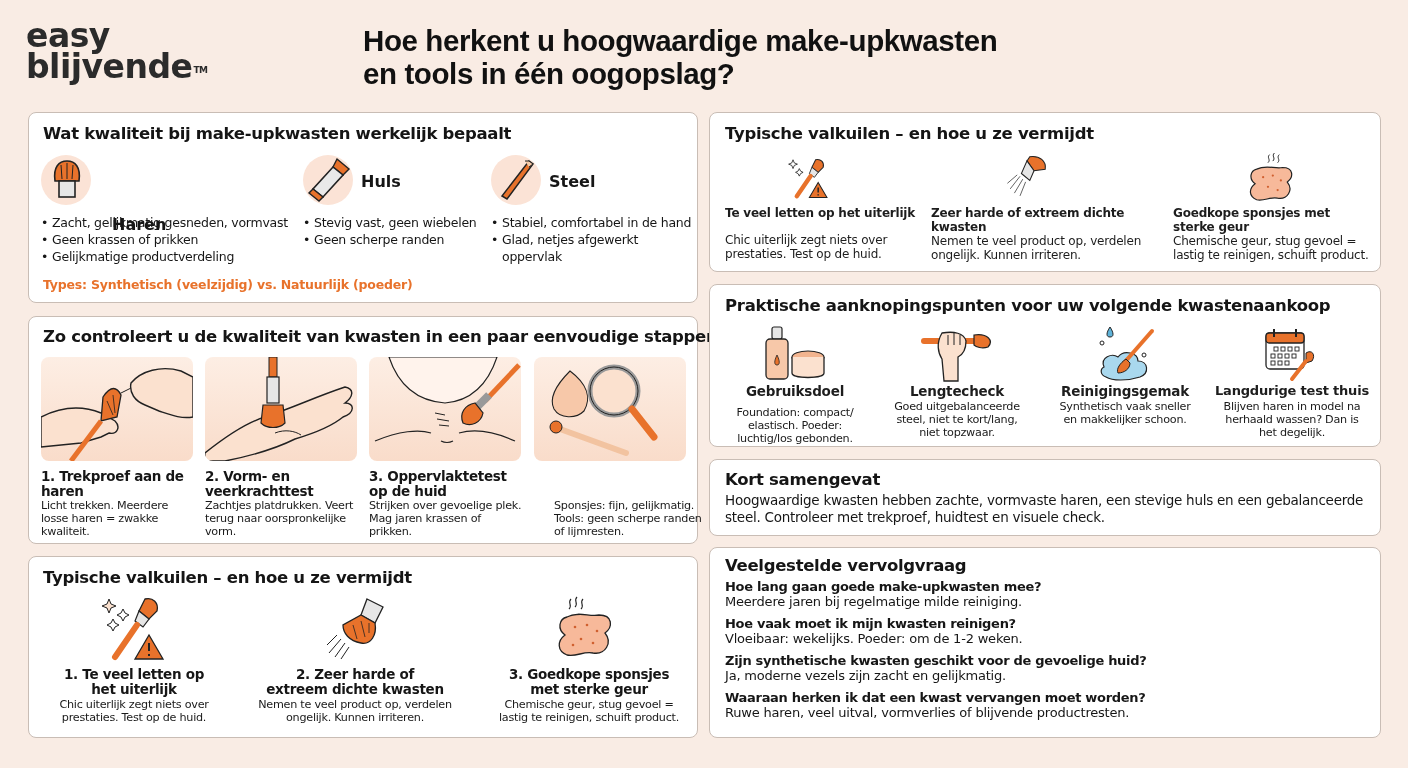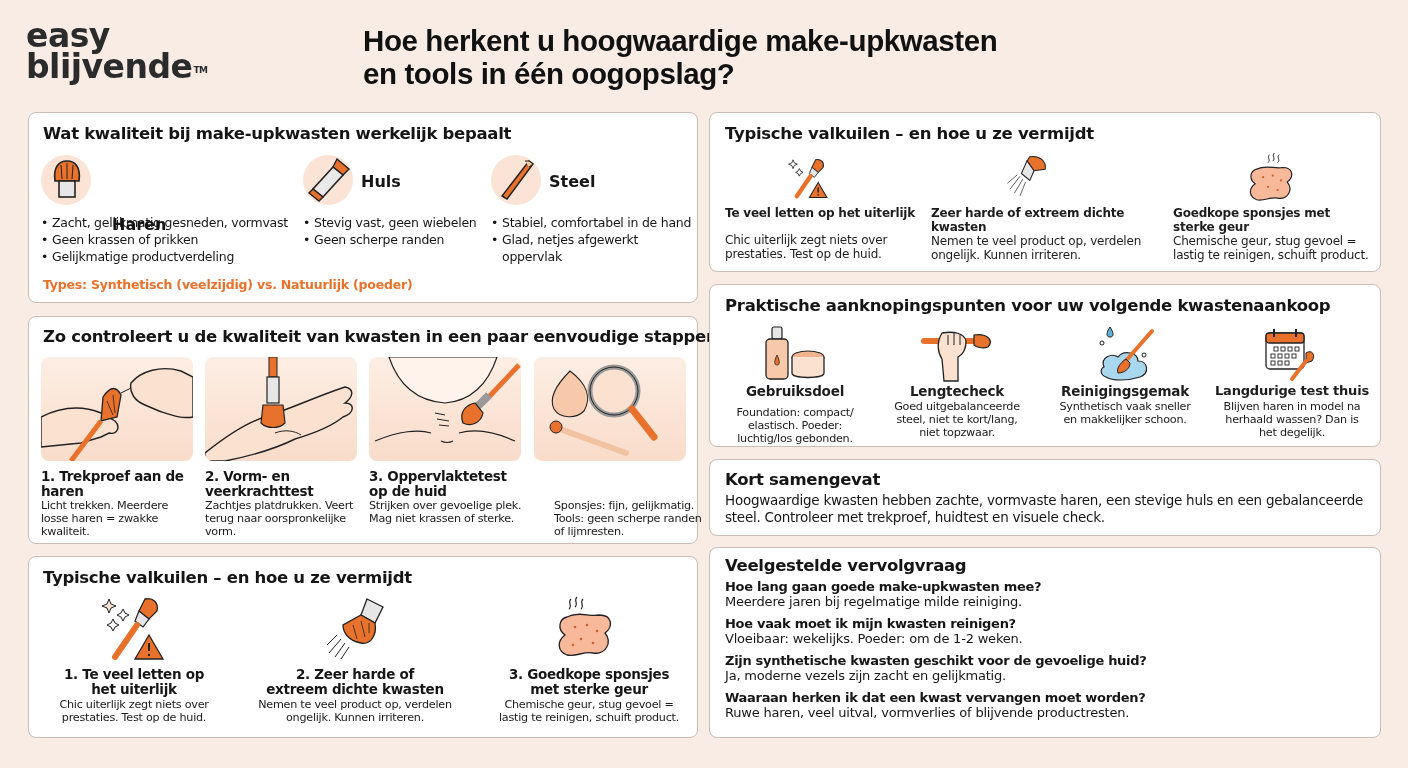--- a/index.html
+++ b/index.html
@@ -139,21 +139,21 @@
       <path d="M20 0 C30 30 50 44 76 46 C100 44 118 30 128 0 Z" fill="#fff3ec" stroke="#222" stroke-width="1.2"></path>
       <path d="M6 84 C30 74 50 72 62 76 M90 76 C104 72 124 74 146 84" stroke="#222" stroke-width="1.2" fill="none"></path>
       <path d="M72 84 C76 86 80 86 84 84" stroke="#222" stroke-width="1.2" fill="none"></path>
       <path d="M66 56 L76 58 M68 62 L80 64 M70 68 L80 69" stroke="#222" stroke-width="1"></path>
       <path d="M150 8 L116 44" stroke="#e8722b" stroke-width="5"></path>
       <path d="M120 38 L108 50" stroke="#999" stroke-width="8"></path>
       <path d="M106 46 C96 48 90 56 94 66 C102 70 112 66 114 56 Z" fill="#e8722b" stroke="#222" stroke-width="1.2"></path>
     </svg>
   </div>
   <div class="step-title" style="left:340px;top:152px;width:150px;">3. Oppervlaktetest op de huid</div>
-  <div class="step-desc" style="left:340px;top:182px;width:155px;">Strijken over gevoelige plek. Mag niet krassen of sterke.</div>
+  <div class="step-desc" style="left:340px;top:182px;width:155px;">Strijken over gevoelige plek. Mag jaren krassen of prikken.</div>
 
   <div class="step-img" style="left:505px;top:40px;">
     <svg width="152" height="104" viewBox="0 0 152 104" style="left:0;top:0;">
       <path d="M36 14 C52 26 58 40 50 54 C42 62 26 62 20 52 C14 40 24 26 36 14 Z" fill="#f7c8a9" stroke="#222" stroke-width="1.1"></path>
       <circle cx="80" cy="34" r="24" fill="#fbe1cf" stroke="#999" stroke-width="5"></circle>
       <circle cx="80" cy="34" r="24" fill="none" stroke="#222" stroke-width="1"></circle>
       <path d="M98 52 L120 80" stroke="#e8722b" stroke-width="7" stroke-linecap="round"></path>
       <path d="M26 72 L92 96" stroke="#f2c3a0" stroke-width="6" stroke-linecap="round"></path>
       <circle cx="22" cy="70" r="6" fill="#e8722b" stroke="#222" stroke-width="1"></circle>
     </svg>

